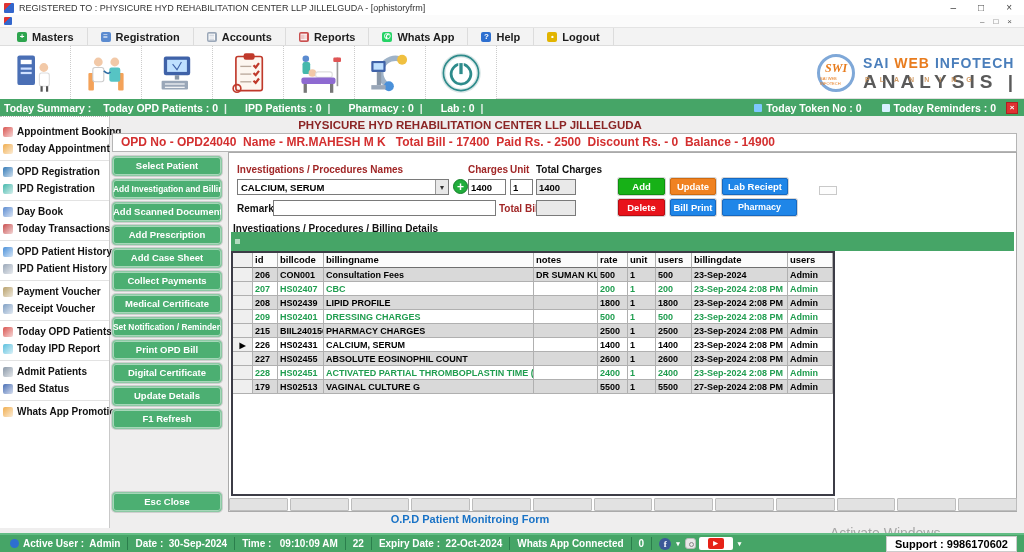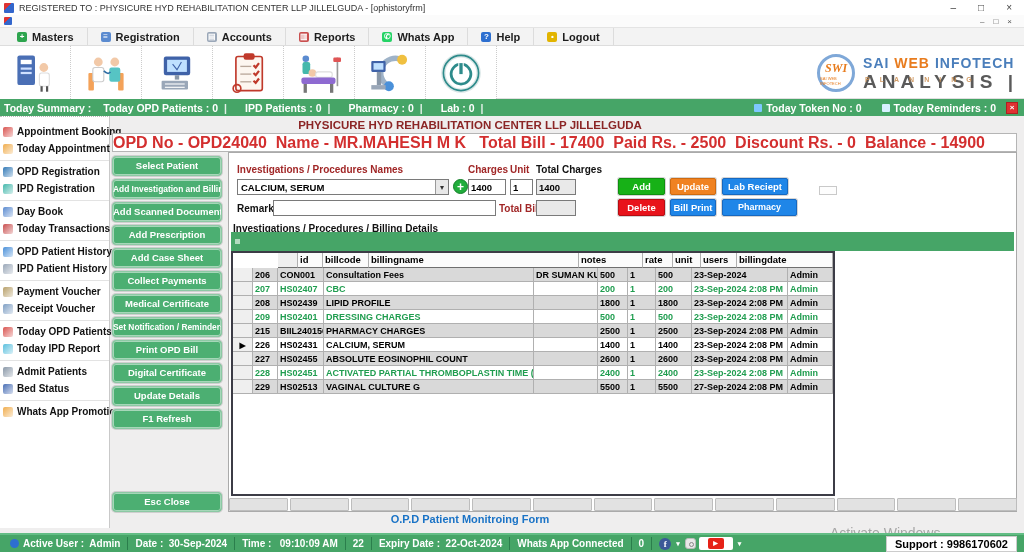--- a/index.html
+++ b/index.html
@@ -51,42 +51,42 @@
 
   
   .act-btn { position:absolute; left:112px; width:110px; height:20px; background:var(--green_button);
     color:#fff; font-size:9.5px; font-weight:bold; text-align:center; line-height:18px;
     border:1px solid #8cc9a4; box-shadow:inset 0 0 0 1px rgba(255,255,255,.5), 0 0 0 1px #cfcfcf;
     border-radius:4px; cursor:pointer; overflow:hidden; white-space:nowrap; }
   .act-btn.small-text { font-size:8.4px; }
 
   
   #clinic-title { left:115px; top:119px; width:710px; text-align:center; font-size:11.5px; font-weight:bold; color:var(--maroon_title); }
-  #opd-info { left:112px; top:133px; width:905px; height:19px; background:#fff; border:1px solid #b5b5b5; color:var(--red_text); font-weight:bold; font-size:16px; line-height:17px; padding-left:0; white-space:pre; overflow:hidden; }
+  #opd-info { left:112px; top:133px; width:905px; height:19px; background:#fff; border:1px solid #b5b5b5; color:var(--red_text); font-weight:bold; font-size:12px; line-height:17px; padding-left:8px; white-space:pre; overflow:hidden; }
 
   
   #main-panel { left:228px; top:152px; width:789px; height:360px; background:#fff; border:1px solid #aaa; }
   .frm-label { position:absolute; font-size:10px; font-weight:bold; color:var(--dark_red_label); white-space:nowrap; }
   .frm-label.black { color:#111; }
   .combo { position:absolute; left:8px; top:26px; width:212px; height:16px; border:1px solid #7a7a7a; background:#fff; display:flex; align-items:center; cursor:pointer; }
   .combo .val { flex:1; font-size:9.5px; font-weight:bold; padding-left:3px; white-space:nowrap; overflow:hidden; }
   .combo .chev { width:13px; height:100%; background:#e8e8e8; border-left:1px solid #9a9a9a; font-size:8px; color:#333; display:flex; align-items:center; justify-content:center; }
   .plus-circle { position:absolute; left:224px; top:26px; width:15px; height:15px; border-radius:50%; background:#21ad3c; color:#fff; font-size:12px; font-weight:bold; line-height:14px; text-align:center; border:1px solid #15802a; cursor:pointer; }
   .ipt { position:absolute; height:16px; border:1px solid #7a7a7a; font-size:9.5px; font-weight:bold; padding:0 2px; font-family:"Liberation Sans",sans-serif; }
   .ipt.ro { background:#e9e9e9; }
   .mini-btn { position:absolute; height:17px; color:#fff; font-size:9.5px; font-weight:bold; text-align:center; line-height:15px; border-radius:2px; cursor:pointer; box-shadow:0 0 0 1px #d5d5d5; }
   .small-box { position:absolute; left:590px; top:33px; width:18px; height:9px; border:1px solid #c9c9c9; background:#fdfdfd; }
   #section-title { position:absolute; left:4px; top:70px; font-size:10px; font-weight:bold; color:#111; }
   #green-band { position:absolute; left:2px; top:79px; width:783px; height:19px; background:var(--green_bar); }
   #green-band .dot { position:absolute; left:4px; top:7px; width:5px; height:5px; background:#dff2e6; opacity:.7; }
 
   
   #grid { position:absolute; left:2px; top:98px; width:604px; height:245px; border:2px solid #3c3c46; background:#fff; overflow:hidden; }
   .g-row { display:grid; grid-template-columns:20px 25px 46px 210px 64px 30px 28px 36px 96px 45px; height:14px; }
-  .g-row.hdr { height:15px; background:#fbfbfb;margin-left:45px; }
+  .g-row.hdr { height:15px; background:#fbfbfb; }
   .g-cell { border-right:1px solid #b0b0b0; border-bottom:1px solid #b0b0b0; font-size:9px; font-weight:bold; padding:1px 2px 0 2px; white-space:nowrap; overflow:hidden; line-height:12px; }
   .g-row.hdr .g-cell { font-size:9.5px; border-bottom:1px solid #6e6e6e; }
   .g-row.striped { background:#d9d9d9; }
   .g-row .sel { text-align:center; font-size:8px; padding-top:2px; background:#efefef; }
   .g-green .g-cell { color:var(--green_row_text); }
 
   
   #scrollstrip { left:229px; top:498px; width:788px; height:13px; display:flex; gap:2px; }
   .sb-cell { flex:1; background:#e2e2e2; border:1px solid #bdbdbd; border-radius:1px; }
 
@@ -510,21 +510,21 @@
         <div class="g-cell">ACTIVATED PARTIAL THROMBOPLASTIN TIME (APTT)</div>
         <div class="g-cell"></div>
         <div class="g-cell">2400</div>
         <div class="g-cell">1</div>
         <div class="g-cell">2400</div>
         <div class="g-cell">23-Sep-2024 2:08 PM</div>
         <div class="g-cell">Admin</div>
       </div>
       <div class="g-row striped">
         <div class="g-cell sel"></div>
-        <div class="g-cell">229</div>
+        <div class="g-cell">179</div>
         <div class="g-cell">HS02513</div>
         <div class="g-cell">VAGINAL CULTURE G</div>
         <div class="g-cell"></div>
         <div class="g-cell">5500</div>
         <div class="g-cell">1</div>
         <div class="g-cell">5500</div>
         <div class="g-cell">27-Sep-2024 2:08 PM</div>
         <div class="g-cell">Admin</div>
       </div>
     </div>

